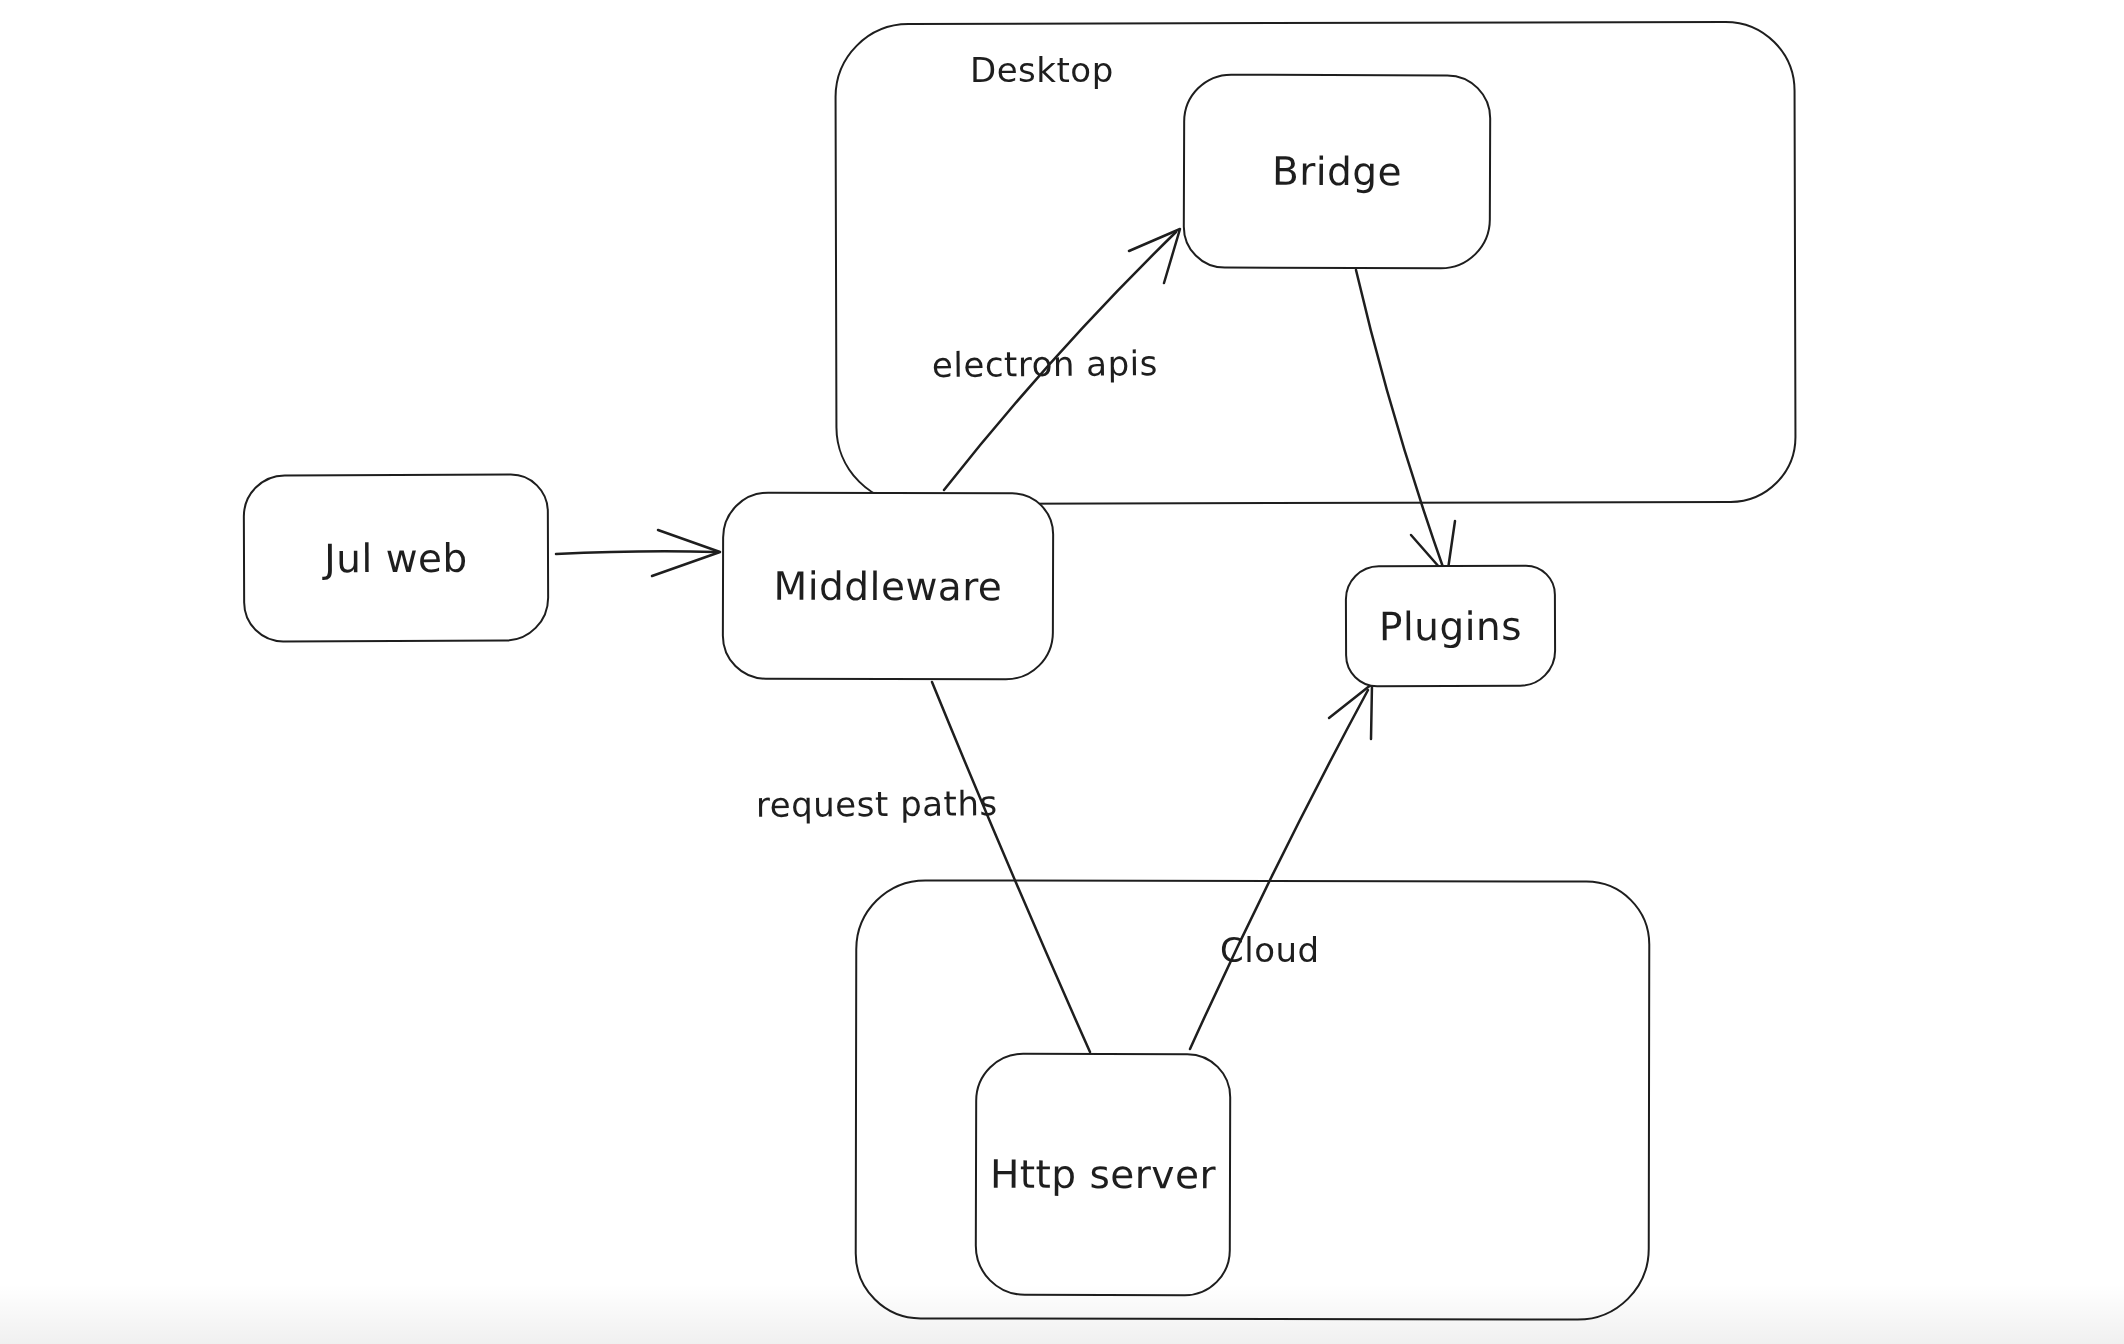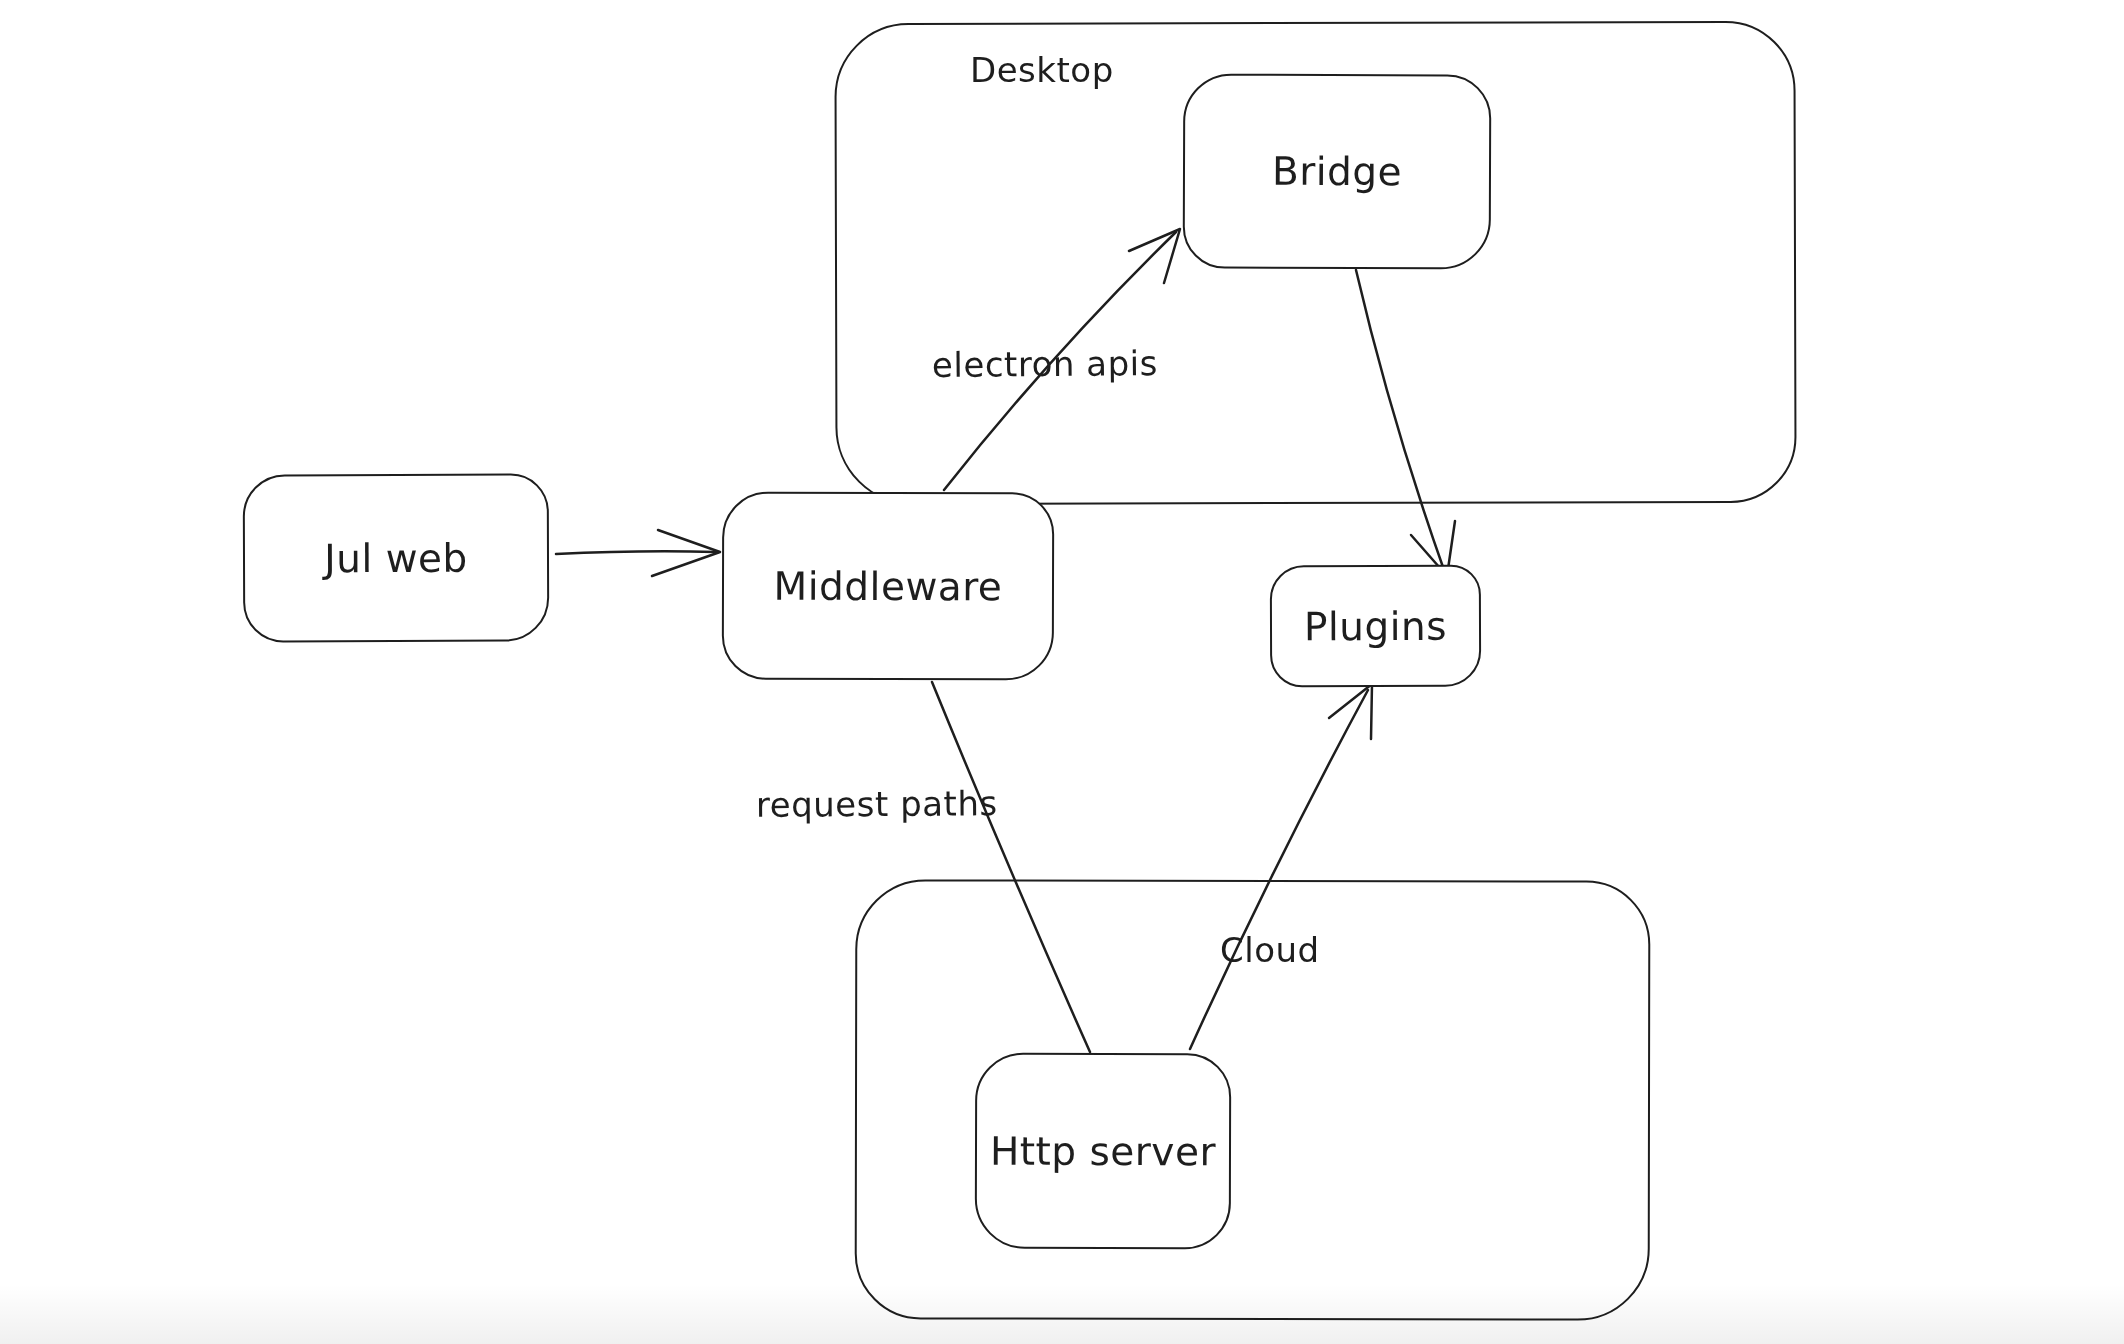--- a/index.html
+++ b/index.html
@@ -66,26 +66,26 @@
     left: 243px; top: 474px; width: 306px; height: 168px;
     border-radius: 42px 38px 44px 40px;
     transform: rotate(-0.2deg);
   }
   .middleware-box {
     left: 722px; top: 492px; width: 332px; height: 188px;
     border-radius: 46px 42px 48px 44px;
     transform: rotate(0.15deg);
   }
   .plugins-box {
-    left: 1270px; top: 565px; width: 211px; height: 122px;
+    left: 1345px; top: 565px; width: 211px; height: 122px;
     border-radius: 34px 30px 36px 32px;
     transform: rotate(-0.2deg);
   }
   .httpserver-box {
-    left: 975px; top: 1053px; width: 256px; height: 196px;
+    left: 975px; top: 1053px; width: 256px; height: 243px;
     border-radius: 48px 44px 46px 50px;
     transform: rotate(0.15deg);
   }
 
   .arrows-svg {
     position: absolute;
     left: 0; top: 0;
     width: 2124px;
     height: 1344px;
     pointer-events: none;

